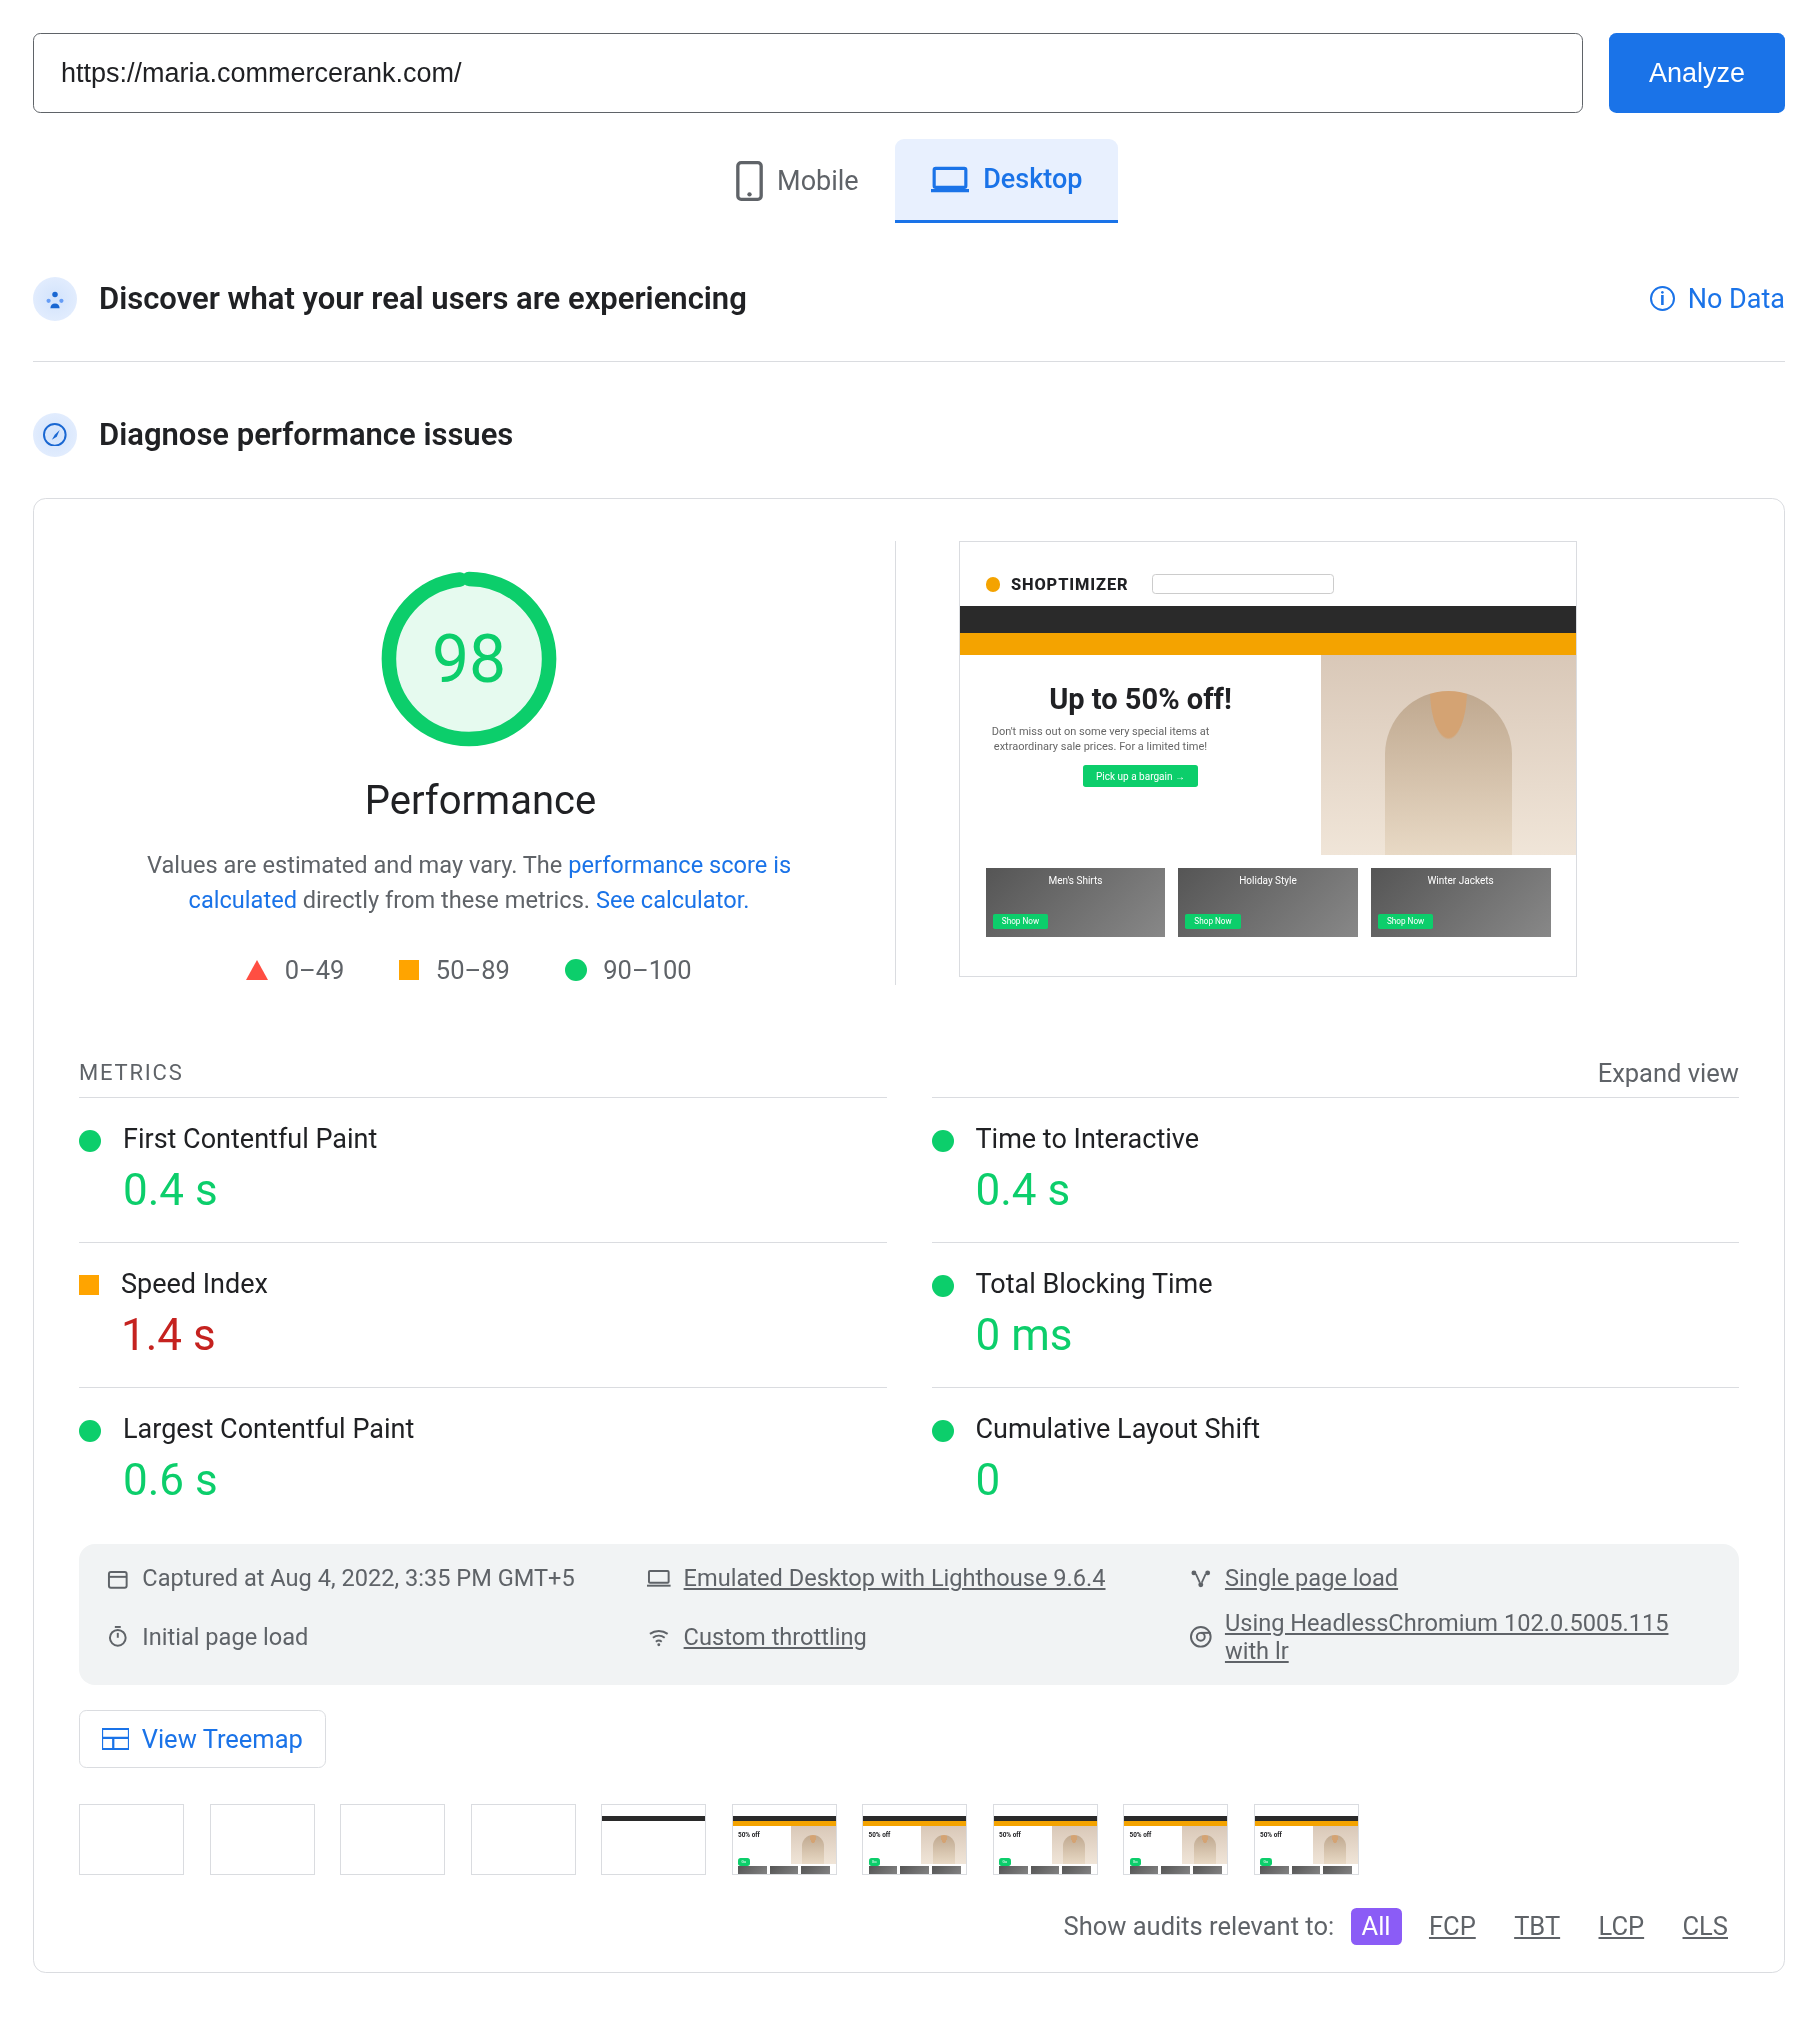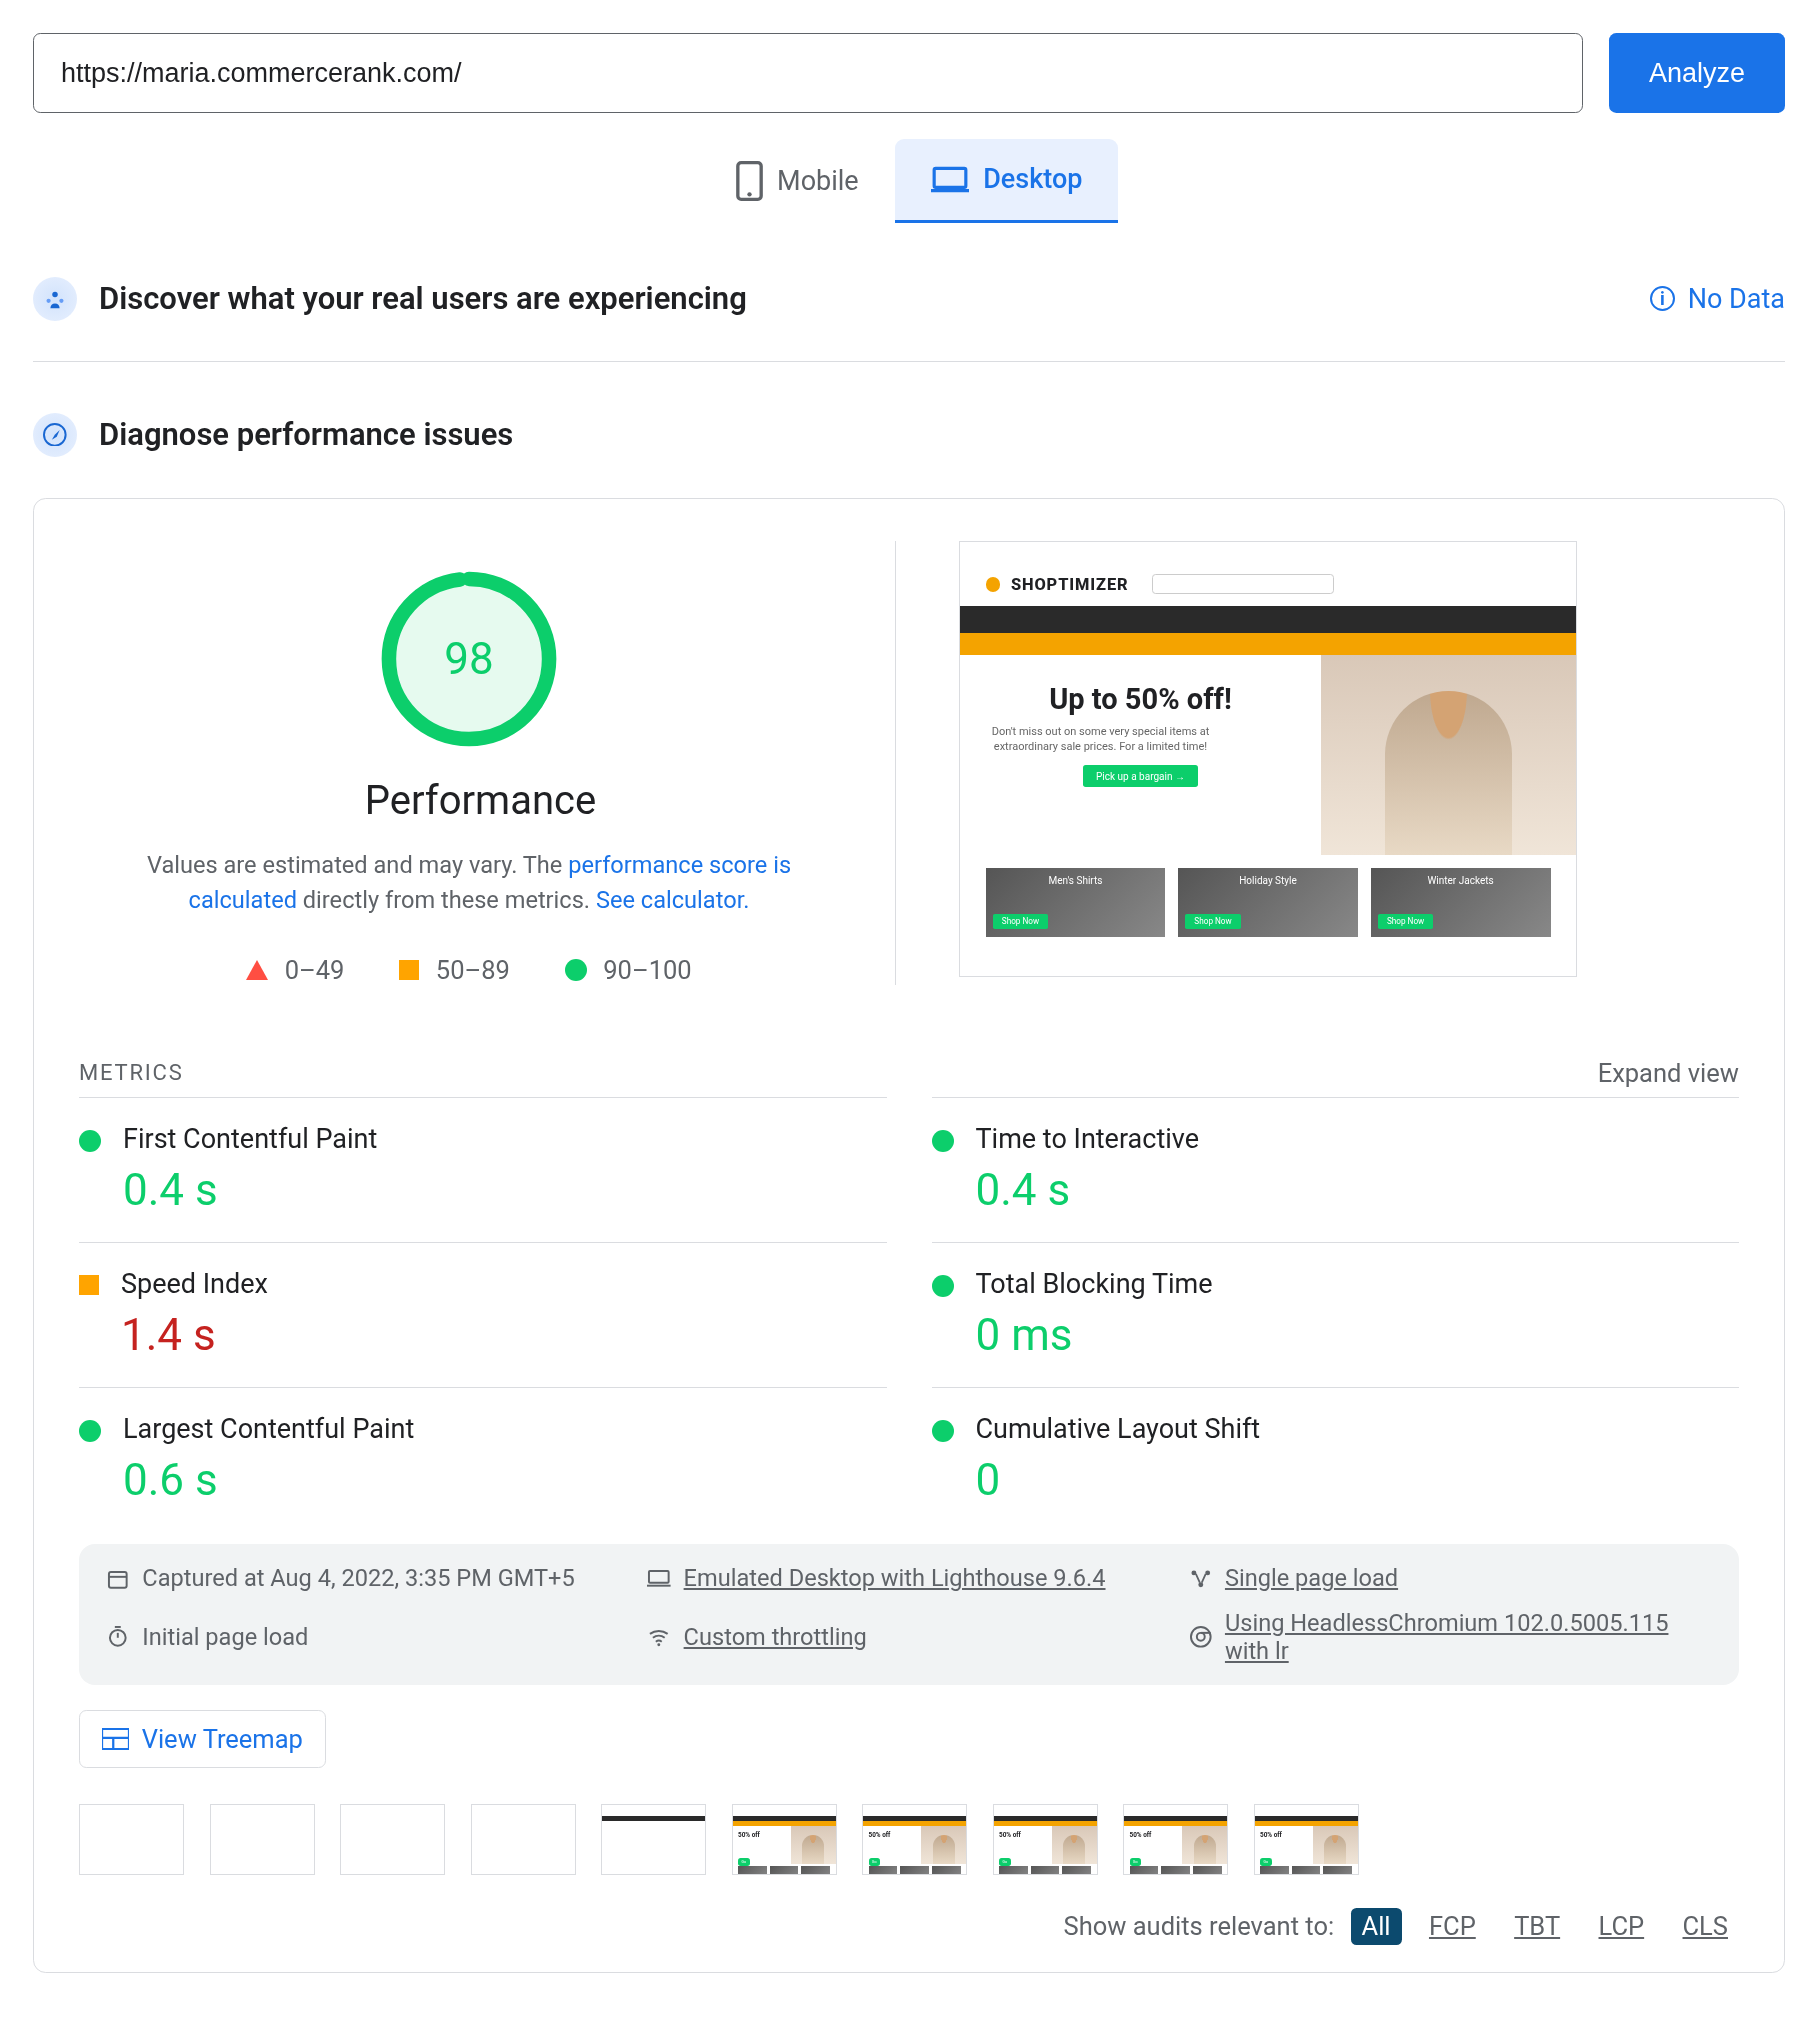--- a/index.html
+++ b/index.html
@@ -16,21 +16,21 @@
 .section-icon { width: 44px; height: 44px; border-radius: 50%; background: radial-gradient(circle,#d2e3fc 0%,#e8f0fe 100%); display: flex; align-items: center; justify-content: center; color: #1967d2; }
 .section-title { font-size: 31px; font-weight: 600; }
 .section-row { display: flex; justify-content: space-between; align-items: center; border-bottom: 0.9px solid #dadce0; padding-bottom: 22px; margin-bottom: 33px; }
 .nodata { display: flex; align-items: center; gap: 12.7px; color: #1a73e8; font-size: 27px; }
 .info-icon { width: 25.5px; height: 25.5px; border: 2.3px solid #1a73e8; border-radius: 50%; display: inline-flex; align-items: center; justify-content: center; font-size: 18px; font-weight: 700; color: #1a73e8; }
 .card { border: 0.9px solid #dadce0; border-radius: 12.7px; padding: 42px 45px 27px; }
 .top-row { display: flex; align-items: flex-start; gap: 27px; }
 .score-box { flex: 1; display: flex; flex-direction: column; align-items: center; text-align: center; padding-top: 27px; border-right: 0.9px solid #dadce0; padding-right: 36px; min-height: 436px; }
 .gauge { position: relative; width: 182px; height: 182px; border-radius: 50%; }
 .gauge svg { transform: rotate(-90deg); }
-.gauge-inner { position: absolute; inset: 0; display: flex; align-items: center; justify-content: center; font-size: 44px; color: #0cce6b; }
+.gauge-inner { position: absolute; inset: 0; display: flex; align-items: center; justify-content: center; font-size: 66px; color: #0cce6b; }
 .perf-label { font-size: 40px; margin-top: 27px; color: #202124; margin-left: 23px; }
 .score-desc { font-size: 23.6px; color: #5f6368; margin-top: 23.6px; max-width: 736px; line-height: 1.5; }
 .score-desc a { color: #1a73e8; text-decoration: none; }
 .legend { display: flex; gap: 55px; margin-top: 36px; font-size: 25.5px; color: #5f6368; align-items: center; }
 .legend-item { display: flex; align-items: center; gap: 16.4px; }
 .tri { width: 0; height: 0; border-left: 11.8px solid transparent; border-right: 11.8px solid transparent; border-bottom: 20px solid #ff4e42; }
 .sq { width: 20px; height: 20px; background: #ffa400; }
 .circ { width: 22px; height: 22px; background: #0cce6b; border-radius: 50%; }
 .preview { flex: 1; padding-left: 36px; }
 .preview-img { width: 618px; height: 436px; border: 0.9px solid #dadce0; background: #fff; position: relative; overflow: hidden; text-align: center; }
@@ -78,21 +78,21 @@
 .fs-frame.mini .p-hero-h { font-size:6.4px; }
 .fs-frame.mini .p-hero-btn { font-size:3.6px; padding:1.8px 3.6px; margin-top:1.8px; }
 .fs-frame.mini .p-hero-img { width:45px; }
 .fs-frame.mini .p-person { width:22px; height:29px; border-radius:11px 11px 0 0; }
 .fs-frame.mini .p-cards { padding:2.7px 5.5px; gap:2.7px; }
 .fs-frame.mini .p-card { height:12.7px; padding:1.8px; }
 .fs-frame.mini .p-head { height:7.3px; padding:0 4.5px; }
 .fs-frame.mini .p-top { height:3.6px; }
 .audits-row { display: flex; justify-content: flex-end; align-items: center; gap: 16.4px; margin-top: 33px; font-size: 25.5px; color: #5f6368; }
 .audit-chip { padding: 3.6px 11px; border-radius: 5.5px; cursor: pointer; text-decoration: underline; }
-.audit-chip.active { background: #0c4a6e; color: #fff; text-decoration: none; }
+.audit-chip.active { background: #8b5cf6; color: #fff; text-decoration: none; }
 </style>
 </head>
 <body>
 
 <div class="container">
   <div class="search-row">
     <input class="url-input" value="https://maria.commercerank.com/" style="">
     <button class="analyze-btn">Analyze</button>
   </div>
 

